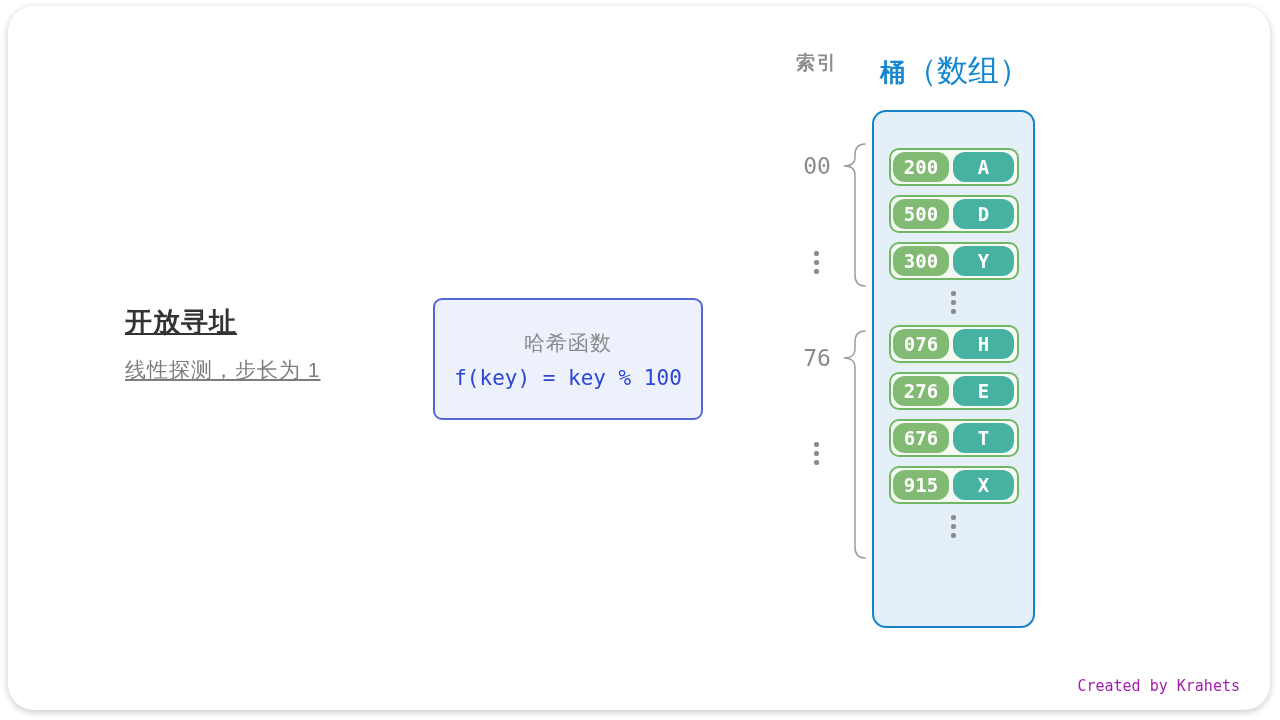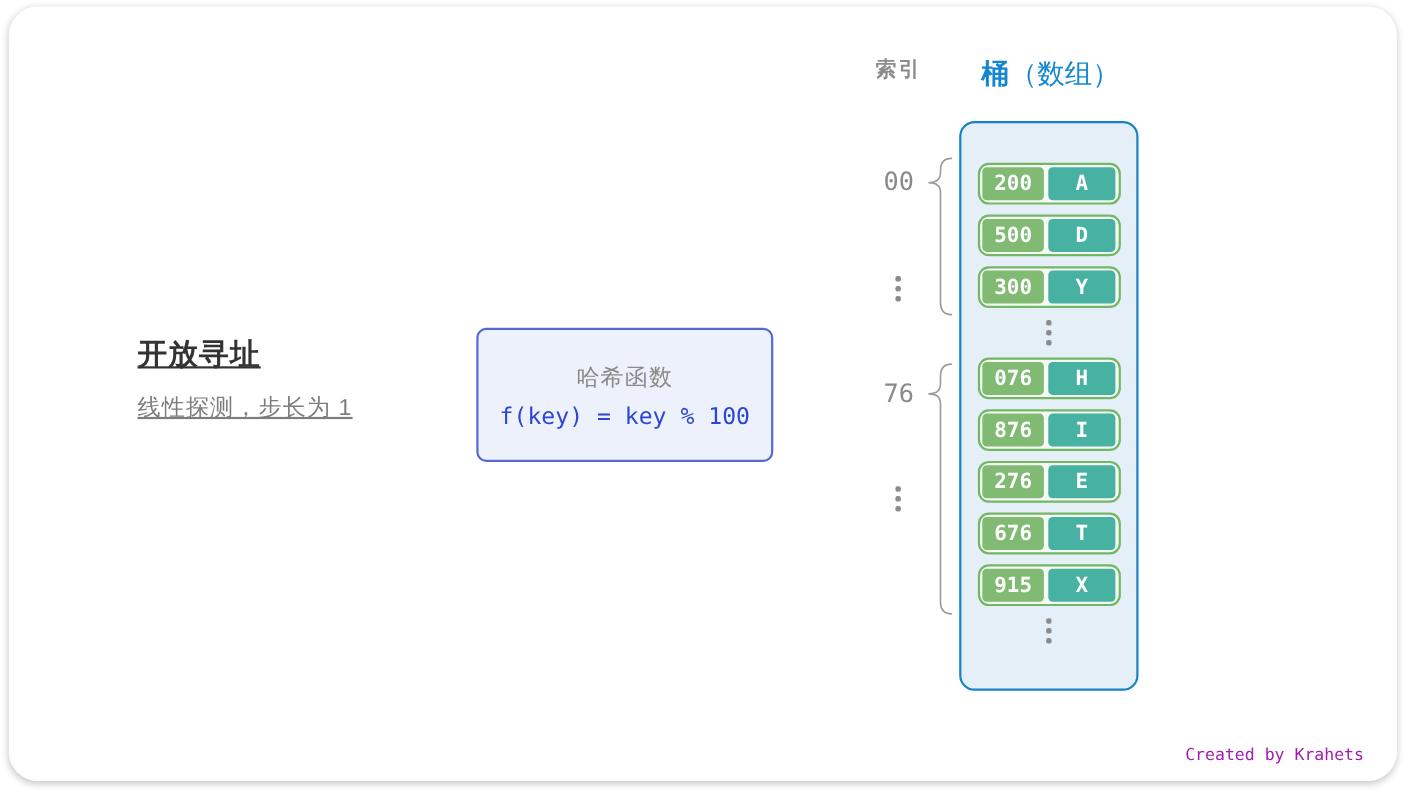--- a/index.html
+++ b/index.html
@@ -63,21 +63,21 @@
     font-family: "DejaVu Sans Mono", monospace;
     font-size: 21px;
     color: #2b46d4;
   }
 
   
   .col-header { position: absolute; top: 50px; text-align: center; font-weight: bold; }
   .index-header { left: 772px; width: 90px; font-size: 19px; color: #8c8c8c; letter-spacing: 2px; }
   .bucket-header { left: 860px; width: 190px; color: #1486d0; }
   .bucket-word { font-size: 25px; font-weight: bold; letter-spacing: 1px; }
-  .bucket-suffix { font-size: 25px; font-weight: normal; margin-top: 27px; }
+  .bucket-suffix { font-size: 31px; font-weight: normal; margin-top: 27px; }
 
   
   .bucket {
     position: absolute;
     left: 872px; top: 110px;
     width: 163px; height: 518px;
     box-sizing: border-box;
     background: #e4eff8;
     border: 2.5px solid #1583c7;
     border-radius: 14px;
@@ -97,21 +97,21 @@
     display: flex;
     align-items: center;
     justify-content: center;
     gap: 4px;
   }
   .pill {
     display: flex;
     align-items: center;
     justify-content: center;
     height: 30px;
-    border-radius: 4px;
+    border-radius: 12px;
     color: #ffffff;
     font-family: "DejaVu Sans Mono", monospace;
     font-size: 19px;
     font-weight: bold;
   }
   .pill.key { width: 56px; background: #81ba73; }
   .pill.val { width: 61px; background: #47b1a2; }
 
   
   .vdots {
@@ -220,24 +220,20 @@
       <div class="vdots">
         <span class="dot"></span>
         <span class="dot"></span>
         <span class="dot"></span>
       </div>
       <div class="pair">
         <span class="pill key">076</span>
         <span class="pill val">H</span>
       </div>
       <div class="pair">
-        <span class="pill key">876</span>
-        <span class="pill val">I</span>
-      </div>
-      <div class="pair">
         <span class="pill key">276</span>
         <span class="pill val">E</span>
       </div>
       <div class="pair">
         <span class="pill key">676</span>
         <span class="pill val">T</span>
       </div>
       <div class="pair">
         <span class="pill key">915</span>
         <span class="pill val">X</span>

